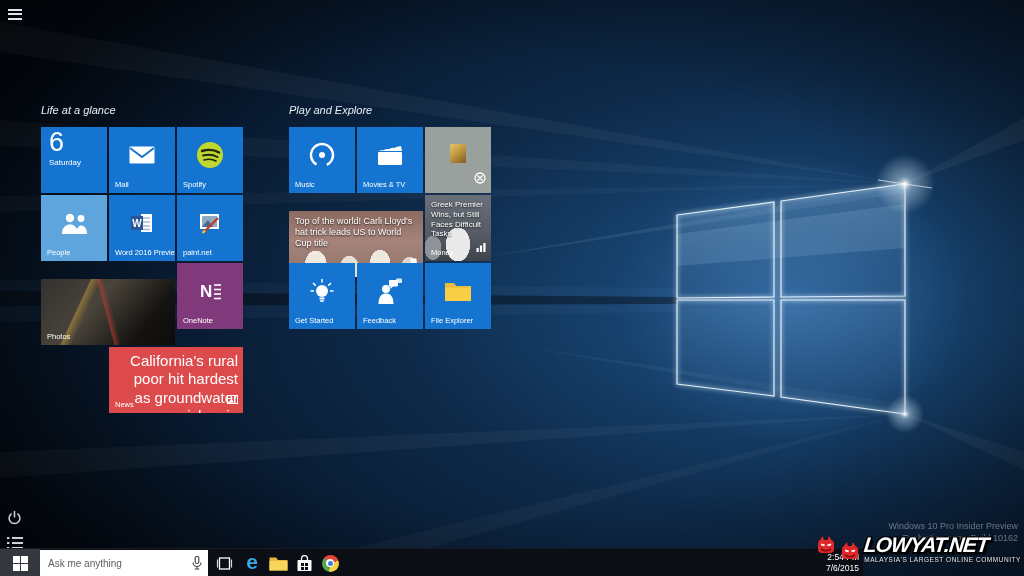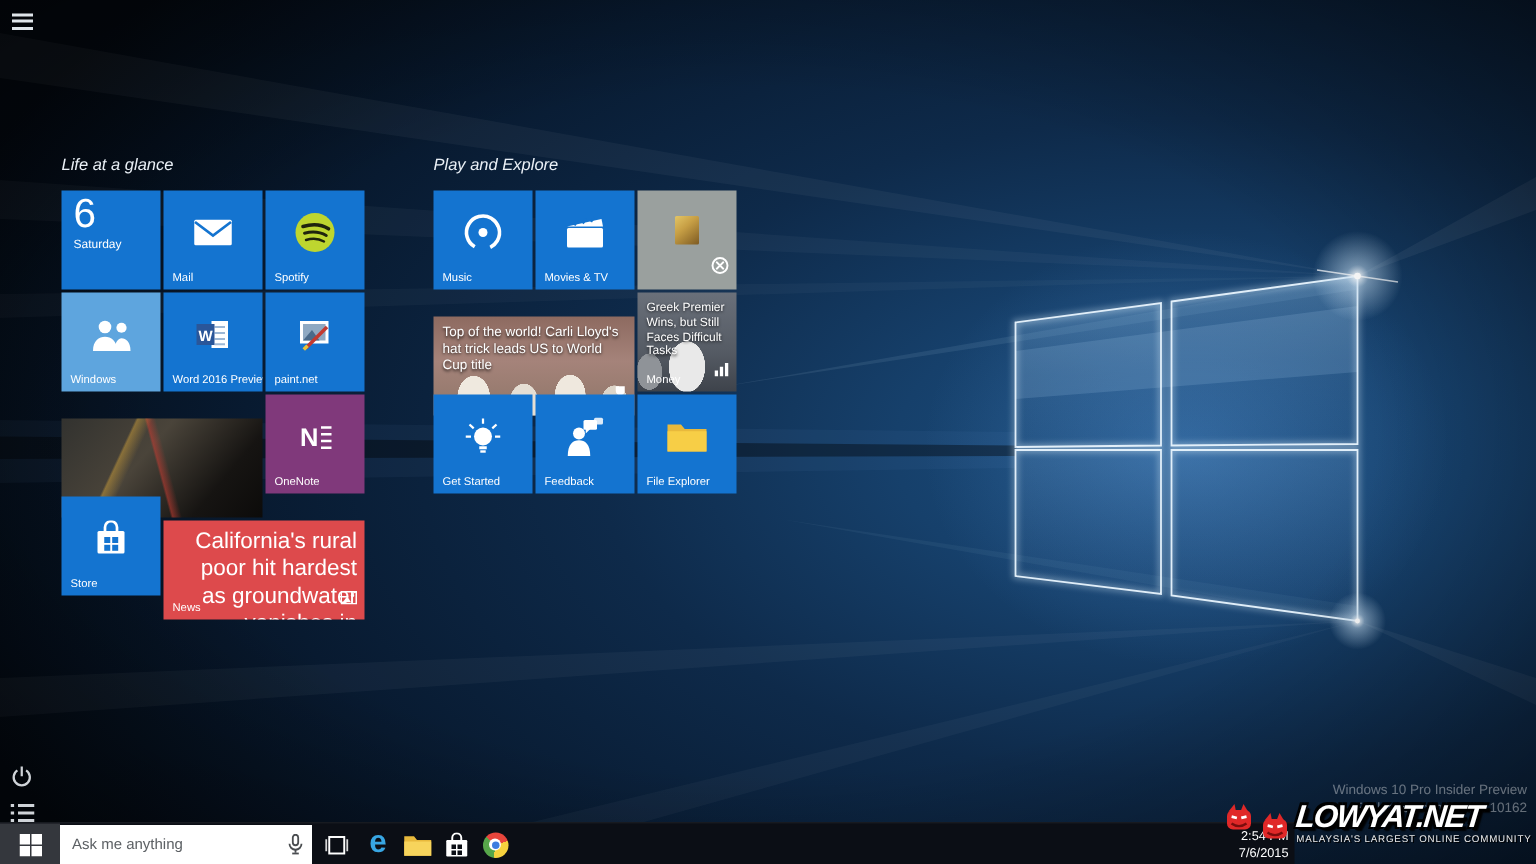--- a/index.html
+++ b/index.html
@@ -193,21 +193,21 @@
 
   <div class="tile lt" style="left:41px;top:195px">
     <div class="cicon">
       <svg width="30" height="22" viewBox="0 0 30 22">
         <circle cx="11" cy="6" r="4.2" fill="#fff"></circle>
           <path d="M3,22 C3,15 7,12.5 11,12.5 C15,12.5 19,15 19,22 Z" fill="#fff"></path>
         <circle cx="22" cy="6.5" r="3.4" fill="#fff"></circle>
           <path d="M17,22 C17.5,16 20,13.5 22,13.5 C25,13.5 28,16 28,22 Z" fill="#fff"></path>
       </svg>
     </div>
-    <div class="tlabel">Windows</div>
+    <div class="tlabel">People</div>
   </div>
 
   <div class="tile" style="left:109px;top:195px">
     <div class="cicon">
       <svg width="26" height="20" viewBox="0 0 26 20">
         <rect x="12" y="1" width="11" height="18" fill="#fff"></rect>
         <g stroke="#9db8d6" stroke-width="1.4">
             <line x1="14" y1="5" x2="21" y2="5"></line>
             <line x1="14" y1="9" x2="21" y2="9"></line>
             <line x1="14" y1="13" x2="21" y2="13"></line>
@@ -245,35 +245,20 @@
             <line x1="17" y1="5" x2="24" y2="5"></line>
             <line x1="17" y1="9.5" x2="24" y2="9.5"></line>
             <line x1="17" y1="14" x2="24" y2="14"></line>
             <line x1="17" y1="18.5" x2="24" y2="18.5"></line>
           </g>
       </svg>
     </div>
     <div class="tlabel">OneNote</div>
   </div>
 
-  <div class="tile" style="left:41px;top:331px">
-    <div class="cicon">
-      <svg width="24" height="24" viewBox="0 0 24 24">
-        <path d="M8,7 L8,4.5 A4,4 0 0 1 16,4.5 L16,7" fill="none" stroke="#fff" stroke-width="1.8"></path>
-        <rect x="3" y="7" width="18" height="15" rx="1" fill="#fff"></rect>
-        <g fill="#1474d0">
-            <rect x="7.5" y="11" width="4" height="4"></rect>
-            <rect x="12.8" y="11" width="4" height="4"></rect>
-            <rect x="7.5" y="16.2" width="4" height="4"></rect>
-            <rect x="12.8" y="16.2" width="4" height="4"></rect>
-          </g>
-      </svg>
-    </div>
-    <div class="tlabel">Store</div>
-  </div>
 
   <div class="tile wide red" style="left:109px;top:331px">
     <div class="headline">California's rural poor hit hardest as groundwater vanishes in drought</div>
     <div class="tlabel">News</div>
     <div class="corner-icon">
       <svg width="11" height="9" viewBox="0 0 11 9">
           <rect x="0.5" y="0.5" width="10" height="8" fill="none" stroke="#fff"></rect>
           <polygon points="1.5,7.5 4.5,3.5 7,7.5" fill="#fff"></polygon>
           <circle cx="8" cy="3" r="1.1" fill="#fff"></circle>
         </svg>

